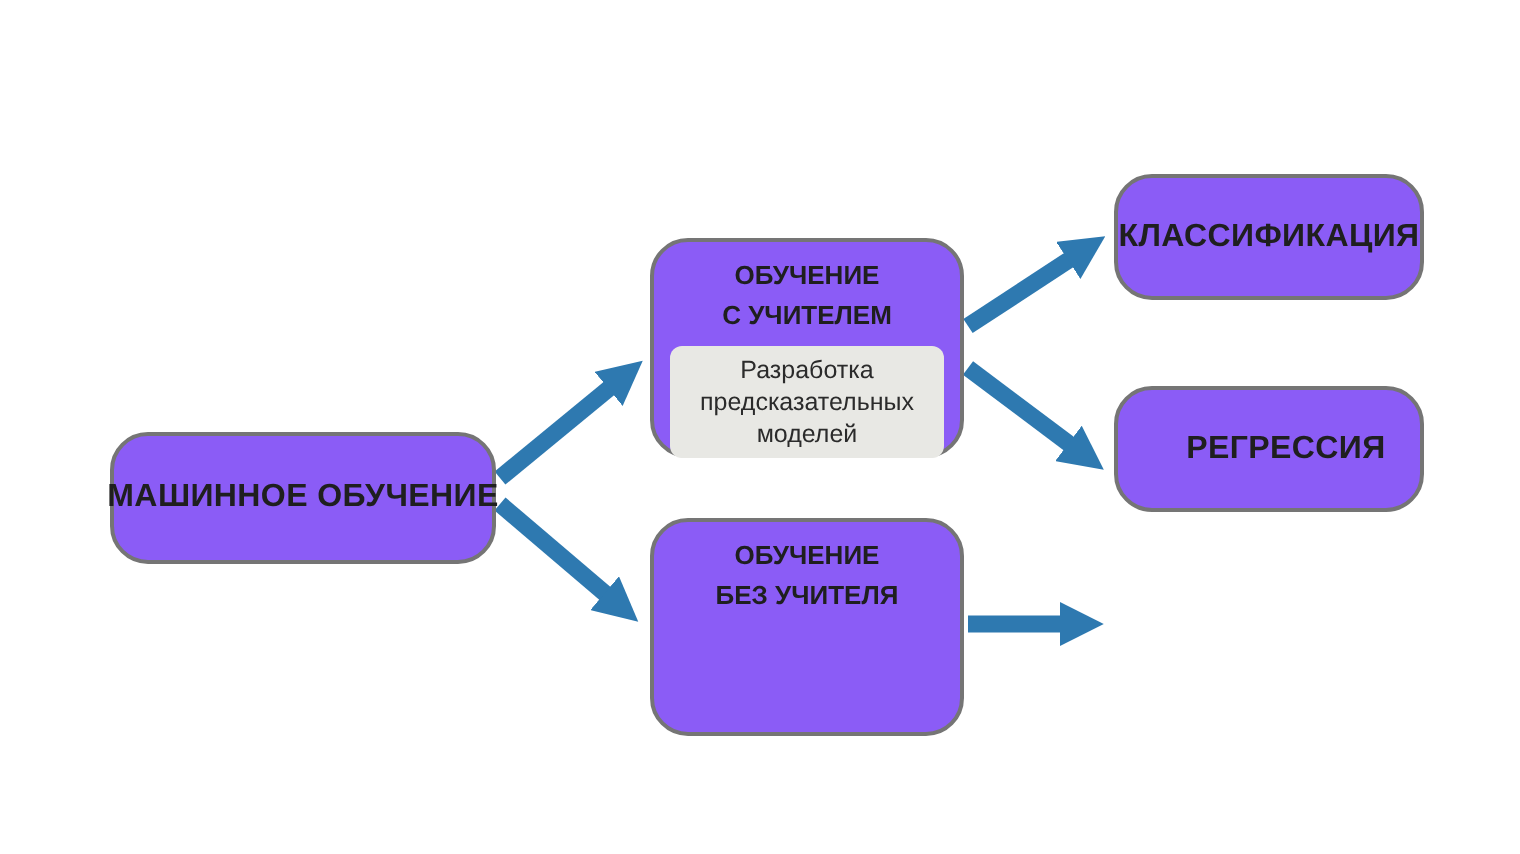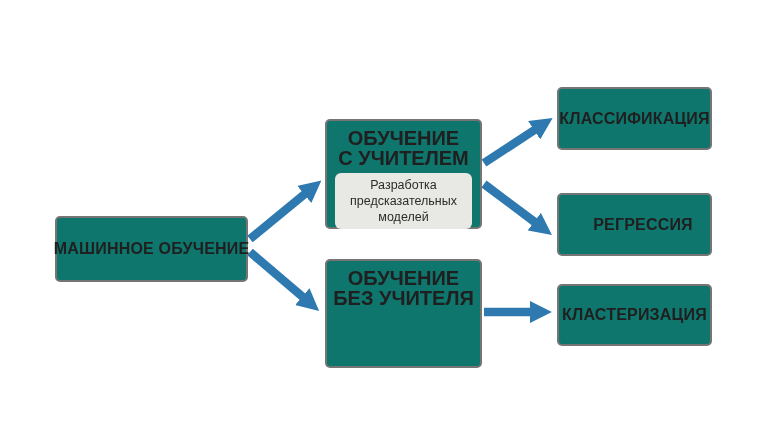--- a/index.html
+++ b/index.html
@@ -22,23 +22,23 @@
     height: 427px;
     pointer-events: none;
   }
   .arrow-line {
     stroke: var(--c-arrow, #2e79b0);
     stroke-width: 8.5;
   }
   .node {
     position: absolute;
     box-sizing: border-box;
-    background: #0f766e;
+    background: #8b5cf6;
     border: 2px solid var(--c-border, #757575);
-    border-radius: 5px;
+    border-radius: 19px;
     color: var(--c-text, #1f1f1f);
     text-align: center;
   }
   .leaf {
     display: flex;
     align-items: center;
     justify-content: center;
   }
   .leaf .label, .root-node .label {
     font-weight: 700;
@@ -51,21 +51,21 @@
     align-items: center;
     justify-content: center;
   }
   .mid-node {
     display: flex;
     flex-direction: column;
     align-items: stretch;
   }
   .mid-node .title {
     font-weight: 700;
-    font-size: 20px;
+    font-size: 13px;
     line-height: 20px;
     margin-top: 7px;
     white-space: pre-line;
   }
   .mid-node .desc {
     margin: 5px 8px 0 8px;
     background: var(--c-inner, #e8e8e4);
     border-radius: 6px;
     padding: 4px 2px;
     font-size: 12.5px;
@@ -114,17 +114,14 @@
   </div>
 
   <div class="node leaf" id="node-classification">
     <span class="label">КЛАССИФИКАЦИЯ</span>
   </div>
 
   <div class="node leaf" id="node-regression">
     <span class="label">РЕГРЕССИЯ</span>
   </div>
 
-  <div class="node leaf" id="node-clustering">
-    <span class="label">КЛАСТЕРИЗАЦИЯ</span>
-  </div>
 
 </div>
 
 </body></html>

